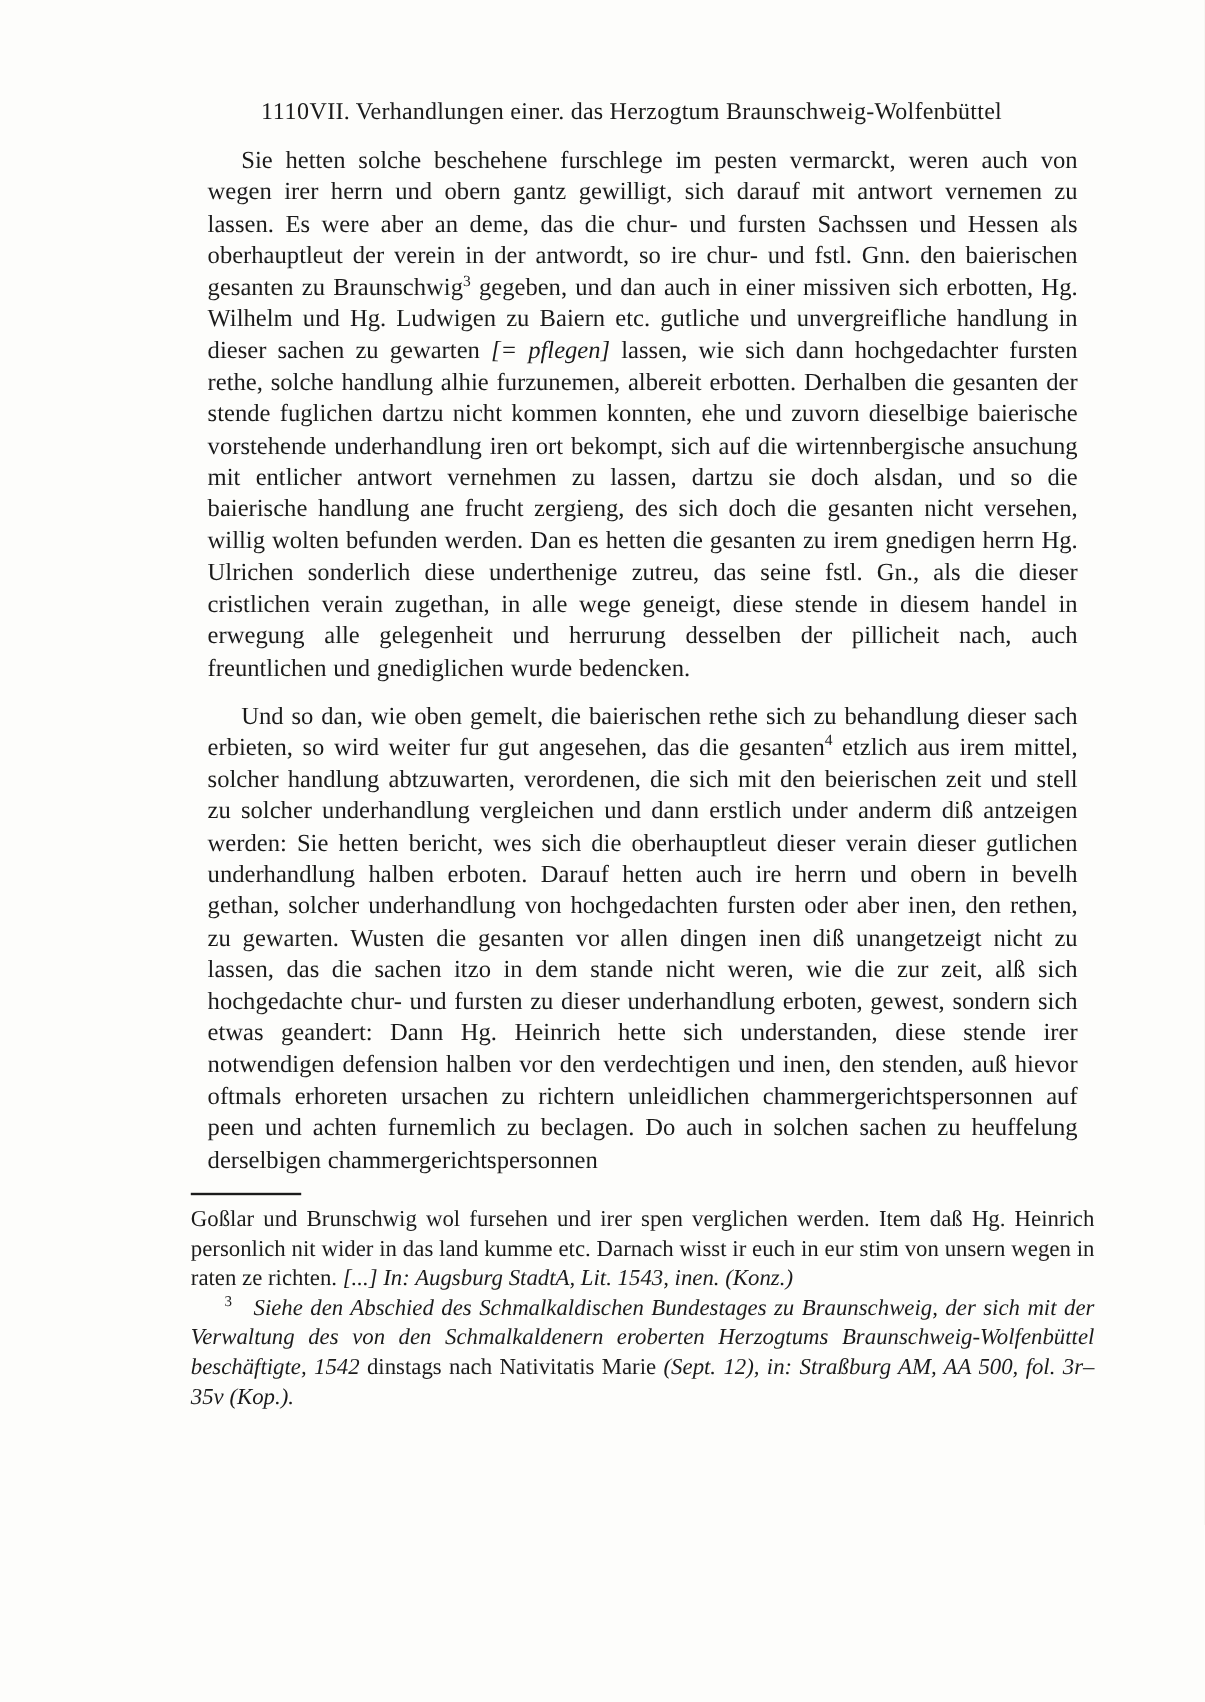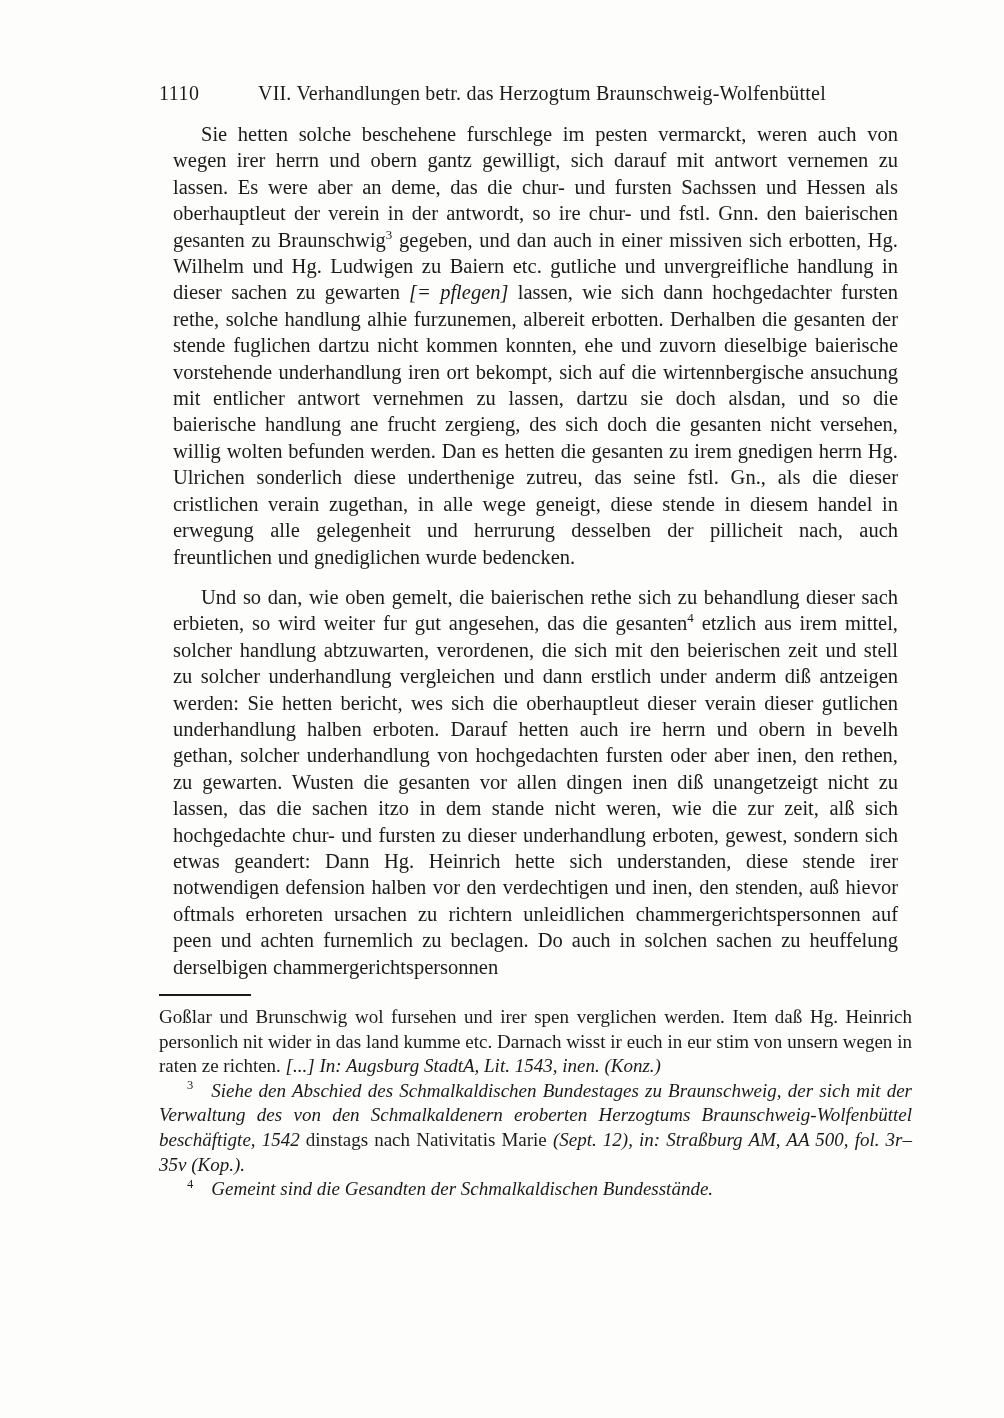--- a/index.html
+++ b/index.html
@@ -25,20 +25,21 @@
   }
   .running-header {
     font-size: 20px;
     line-height: 26px;
     white-space: nowrap;
   }
   .page-number {
     display: inline-block;
     min-width: 99px;
     letter-spacing: 0.5px;
+    text-align: right;
   }
   .running-title {
     letter-spacing: 0.2px;
   }
   .text-block {
     margin-top: 15px;
   }
   .para {
     margin: 14px;
     font-size: 20.5px;
@@ -80,29 +81,28 @@
     vertical-align: super;
     margin-right: 18px;
   }
 </style>
 </head>
 <body>
 
 <div class="page">
   <div class="content">
 
-    <header class="running-header"><span class="page-number">1110</span><span class="running-title">VII. Verhandlungen betr. das Herzogtum Braunschweig-Wolfenbüttel</span></header>
+    <header class="running-header"><span class="page-number">1110</span><span class="running-title">VII. Verhandlungen einer. das Herzogtum Braunschweig-Wolfenbüttel</span></header>
 
     <main class="text-block">
       <p class="para"><span class="run">Sie hetten solche beschehene furschlege im pesten vermarckt, weren auch von wegen irer herrn und obern gantz gewilligt, sich darauf mit antwort vernemen zu lassen. Es were aber an deme, das die chur- und fursten Sachssen und Hessen als oberhauptleut der verein in der antwordt, so ire chur- und fstl. Gnn. den baierischen gesanten zu Braunschwig</span><sup class="fnref">3</sup><span class="run"> gegeben, und dan auch in einer missiven sich erbotten, Hg. Wilhelm und Hg. Ludwigen zu Baiern etc. gutliche und unvergreifliche handlung in dieser sachen zu gewarten </span><span class="run italic">[= pflegen]</span><span class="run"> lassen, wie sich dann hochgedachter fursten rethe, solche handlung alhie furzunemen, albereit erbotten. Derhalben die gesanten der stende fuglichen dartzu nicht kommen konnten, ehe und zuvorn dieselbige baierische vorstehende underhandlung iren ort bekompt, sich auf die wirtennbergische ansuchung mit entlicher antwort vernehmen zu lassen, dartzu sie doch alsdan, und so die baierische handlung ane frucht zergieng, des sich doch die gesanten nicht versehen, willig wolten befunden werden. Dan es hetten die gesanten zu irem gnedigen herrn Hg. Ulrichen sonderlich diese underthenige zutreu, das seine fstl. Gn., als die dieser cristlichen verain zugethan, in alle wege geneigt, diese stende in diesem handel in erwegung alle gelegenheit und herrurung desselben der pillicheit nach, auch freuntlichen und gnediglichen wurde bedencken.</span></p>
       <p class="para"><span class="run">Und so dan, wie oben gemelt, die baierischen rethe sich zu behandlung dieser sach erbieten, so wird weiter fur gut angesehen, das die gesanten</span><sup class="fnref">4</sup><span class="run"> etzlich aus irem mittel, solcher handlung abtzuwarten, verordenen, die sich mit den beierischen zeit und stell zu solcher underhandlung vergleichen und dann erstlich under anderm diß antzeigen werden: Sie hetten bericht, wes sich die oberhauptleut dieser verain dieser gutlichen underhandlung halben erboten. Darauf hetten auch ire herrn und obern in bevelh gethan, solcher underhandlung von hochgedachten fursten oder aber inen, den rethen, zu gewarten. Wusten die gesanten vor allen dingen inen diß unangetzeigt nicht zu lassen, das die sachen itzo in dem stande nicht weren, wie die zur zeit, alß sich hochgedachte chur- und fursten zu dieser underhandlung erboten, gewest, sondern sich etwas geandert: Dann Hg. Heinrich hette sich understanden, diese stende irer notwendigen defension halben vor den verdechtigen und inen, den stenden, auß hievor oftmals erhoreten ursachen zu richtern unleidlichen chammergerichtspersonnen auf peen und achten furnemlich zu beclagen. Do auch in solchen sachen zu heuffelung derselbigen chammergerichtspersonnen</span></p>
     </main>
 
     <hr class="footnote-separator">
 
     <section class="footnotes">
       <p class="fn continuation"><span class="run">Goßlar und Brunschwig wol fursehen und irer spen verglichen werden. Item daß Hg. Heinrich personlich nit wider in das land kumme etc. Darnach wisst ir euch in eur stim von unsern wegen in raten ze richten. </span><span class="run italic">[...] In: Augsburg StadtA, Lit. 1543, inen. (Konz.)</span></p>
       <p class="fn"><sup class="fnnum">3</sup><span class="run italic">Siehe den Abschied des Schmalkaldischen Bundestages zu Braunschweig, der sich mit der Verwaltung des von den Schmalkaldenern eroberten Herzogtums Braunschweig-Wolfenbüttel beschäftigte, 1542 </span><span class="run">dinstags nach Nativitatis Marie </span><span class="run italic">(Sept. 12), in: Straßburg AM, AA 500, fol. 3r–35v (Kop.).</span></p>
-      <p class="fn"><sup class="fnnum">4</sup><span class="run italic">Gemeint sind die Gesandten der Schmalkaldischen Bundesstände.</span></p>
     </section>
 
   </div>
 </div>
 
 </body></html>

